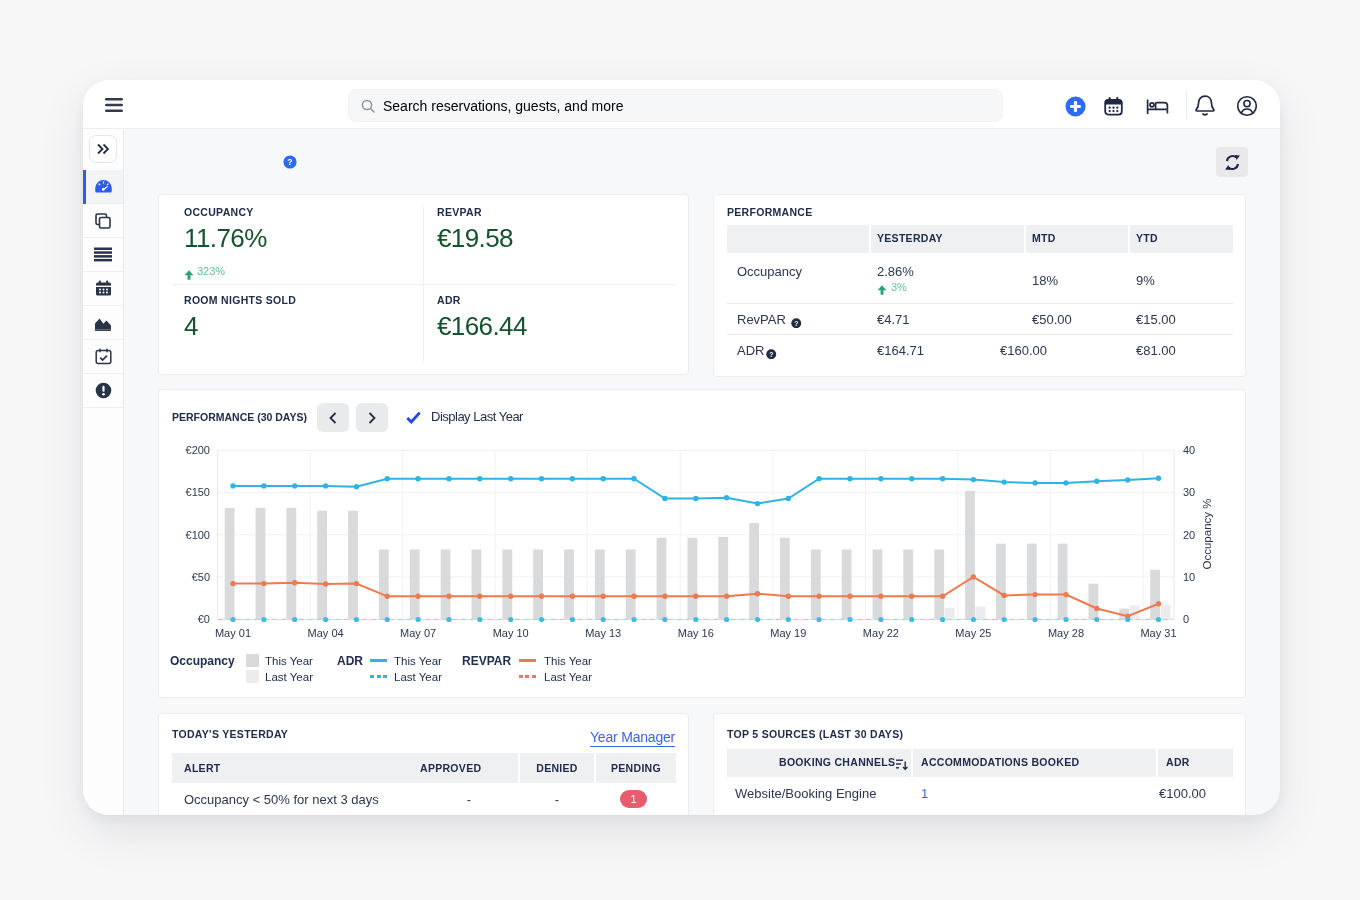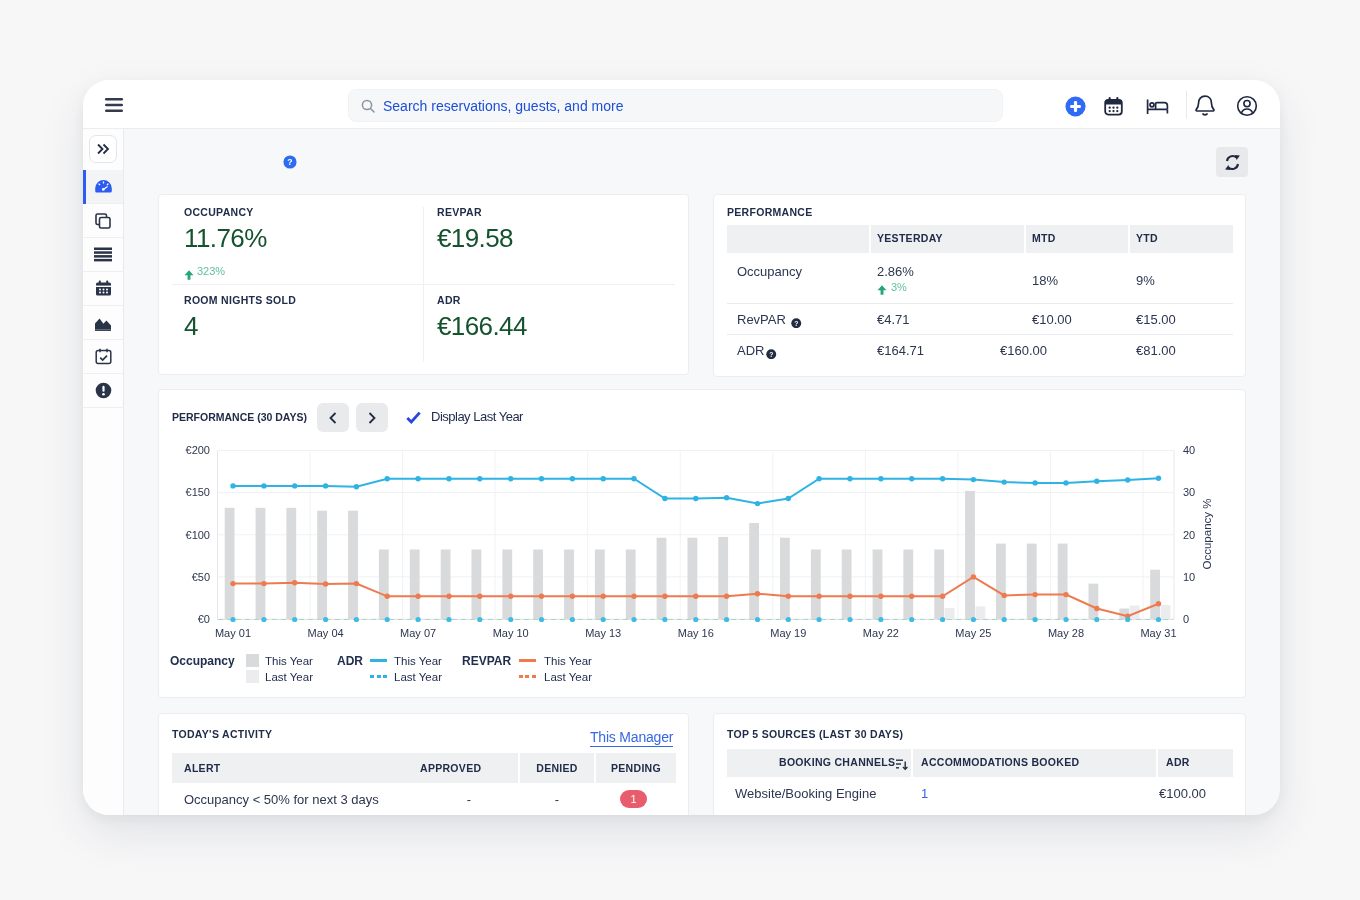--- a/index.html
+++ b/index.html
@@ -21,21 +21,21 @@
             <rect x="1" y="1" width="18" height="2.4" rx="1.2"></rect>
             <rect x="1" y="6.8" width="18" height="2.4" rx="1.2"></rect>
             <rect x="1" y="12.6" width="18" height="2.4" rx="1.2"></rect>
           </g>
         </svg></div>
 <div class="abs" style="left:265px;top:9px;width:655px;height:33px;background:#f6f7f8;border:1px solid #f1f2f3;border-radius:8px;">
 <div class="abs" style="left:11px;top:8px;"><svg width="16" height="16" viewBox="0 0 16 16">
             <circle cx="7" cy="7" r="4.6" fill="none" stroke="#8a93a4" stroke-width="1.5"></circle>
             <line x1="10.5" y1="10.5" x2="14" y2="14" stroke="#8a93a4" stroke-width="1.5" stroke-linecap="round"></line>
           </svg></div>
-<div class="abs" style="left:34px;top:8px;font-size:14px;color:#1d4ed8;">Search reservations, guests, and more</div>
+<div class="abs" style="left:34px;top:8px;font-size:14px;color:#000000;">Search reservations, guests, and more</div>
 </div>
 <div class="abs" style="left:982px;top:16px;"><svg width="21" height="21" viewBox="0 0 24 24">
           <circle cx="12" cy="12" r="11.5" fill="#2f6bf6"></circle>
           <rect x="5.8" y="10.2" width="12.4" height="3.6" rx="1.4" fill="#fff"></rect>
           <rect x="10.2" y="5.8" width="3.6" height="12.4" rx="1.4" fill="#fff"></rect>
         </svg></div>
 <div class="abs" style="left:1020px;top:16px;"><svg width="21" height="21" viewBox="0 0 21 21">
           <rect x="2.2" y="3.8" width="16.6" height="14.8" rx="3" fill="none" stroke="#1f2840" stroke-width="1.8"></rect>
           <path d="M5.2 3.8 L15.8 3.8 Q18.8 3.8 18.8 6.8 L18.8 8.4 L2.2 8.4 L2.2 6.8 Q2.2 3.8 5.2 3.8 Z" fill="#1f2840"></path>
           <rect x="5.6" y="1.1" width="2.1" height="4.2" rx="1" fill="#1f2840"></rect>
@@ -187,21 +187,21 @@
 <div class="abs" style="left:891px;top:281px;font-size:11px;color:#64c1a0;">3%</div>
 <div class="abs td" style="left:1032px;top:273px;text-align:center;">18%</div>
 <div class="abs td" style="left:1136px;top:273px;">9%</div>
 <div class="abs" style="left:727px;top:303px;width:506px;height:1px;background:#e9ebee;"></div>
 <div class="abs td" style="left:737px;top:312px;">RevPAR</div>
 <div class="abs" style="left:791px;top:314px;"><svg width="10.5" height="10.5" viewBox="0 0 17 17">
           <circle cx="8.5" cy="8.5" r="8" fill="#222c42"></circle>
           <text x="8.5" y="12.4" font-size="11" font-weight="bold" fill="#fff" text-anchor="middle" font-family="Liberation Sans">?</text>
         </svg></div>
 <div class="abs td" style="left:877px;top:312px;">€4.71</div>
-<div class="abs td" style="left:1032px;top:312px;">€10.00</div>
+<div class="abs td" style="left:1032px;top:312px;">€50.00</div>
 <div class="abs td" style="left:1136px;top:312px;">€15.00</div>
 <div class="abs" style="left:727px;top:334px;width:506px;height:1px;background:#e9ebee;"></div>
 <div class="abs td" style="left:737px;top:343px;">ADR</div>
 <div class="abs" style="left:766px;top:345px;"><svg width="10.5" height="10.5" viewBox="0 0 17 17">
           <circle cx="8.5" cy="8.5" r="8" fill="#222c42"></circle>
           <text x="8.5" y="12.4" font-size="11" font-weight="bold" fill="#fff" text-anchor="middle" font-family="Liberation Sans">?</text>
         </svg></div>
 <div class="abs td" style="left:877px;top:343px;">€164.71</div>
 <div class="abs td" style="left:1000px;top:343px;">€160.00</div>
 <div class="abs td" style="left:1136px;top:343px;">€81.00</div>
@@ -403,22 +403,22 @@
 <div class="abs" style="left:370px;top:659px;width:17px;height:2.5px;background:#2fb3e3;"></div>
 <div class="abs" style="left:394px;top:655px;font-size:11.5px;color:#222e4e;">This Year</div>
 <div class="abs" style="left:370px;top:675px;width:17px;height:2.5px;background:repeating-linear-gradient(90deg,#2fb3e3 0 4px,transparent 4px 6.5px);"></div>
 <div class="abs" style="left:394px;top:671px;font-size:11.5px;color:#222e4e;">Last Year</div>
 <div class="abs" style="left:462px;top:654px;font-size:12px;font-weight:bold;color:#222e4e;">REVPAR</div>
 <div class="abs" style="left:519px;top:659px;width:17px;height:2.5px;background:#ee7b50;"></div>
 <div class="abs" style="left:544px;top:655px;font-size:11.5px;color:#222e4e;">This Year</div>
 <div class="abs" style="left:519px;top:675px;width:17px;height:2.5px;background:repeating-linear-gradient(90deg,#ee7b50 0 4px,transparent 4px 6.5px);"></div>
 <div class="abs" style="left:544px;top:671px;font-size:11.5px;color:#222e4e;">Last Year</div>
 <div class="card" style="left:158px;top:713px;width:531px;height:140px;"></div>
-<div class="abs lbl" style="left:172px;top:728px;">TODAY'S ACTIVITY</div>
-<div class="abs" style="left:590px;top:729px;font-size:14px;color:#3668e3;border-bottom:1px solid #3668e3;padding-bottom:1px;letter-spacing:-0.2px;">This Manager</div>
+<div class="abs lbl" style="left:172px;top:728px;">TODAY'S YESTERDAY</div>
+<div class="abs" style="left:590px;top:729px;font-size:14px;color:#3668e3;border-bottom:1px solid #3668e3;padding-bottom:1px;letter-spacing:-0.2px;">Year Manager</div>
 <div class="abs thead" style="left:172px;top:753px;width:260px;height:30px;"></div>
 <div class="abs thead" style="left:420px;top:753px;width:98px;height:30px;"></div>
 <div class="abs thead" style="left:520px;top:753px;width:74px;height:30px;"></div>
 <div class="abs thead" style="left:596px;top:753px;width:80px;height:30px;"></div>
 <div class="abs lbl" style="left:184px;top:762px;">ALERT</div>
 <div class="abs lbl" style="left:420px;top:762px;width:98px;text-align:left;">APPROVED</div>
 <div class="abs lbl" style="left:520px;top:762px;width:74px;text-align:center;">DENIED</div>
 <div class="abs lbl" style="left:596px;top:762px;width:80px;text-align:center;">PENDING</div>
 <div class="abs td" style="left:184px;top:792px;">Occupancy &lt; 50% for next 3 days</div>
 <div class="abs td" style="left:420px;top:792px;width:98px;text-align:center;">-</div>

